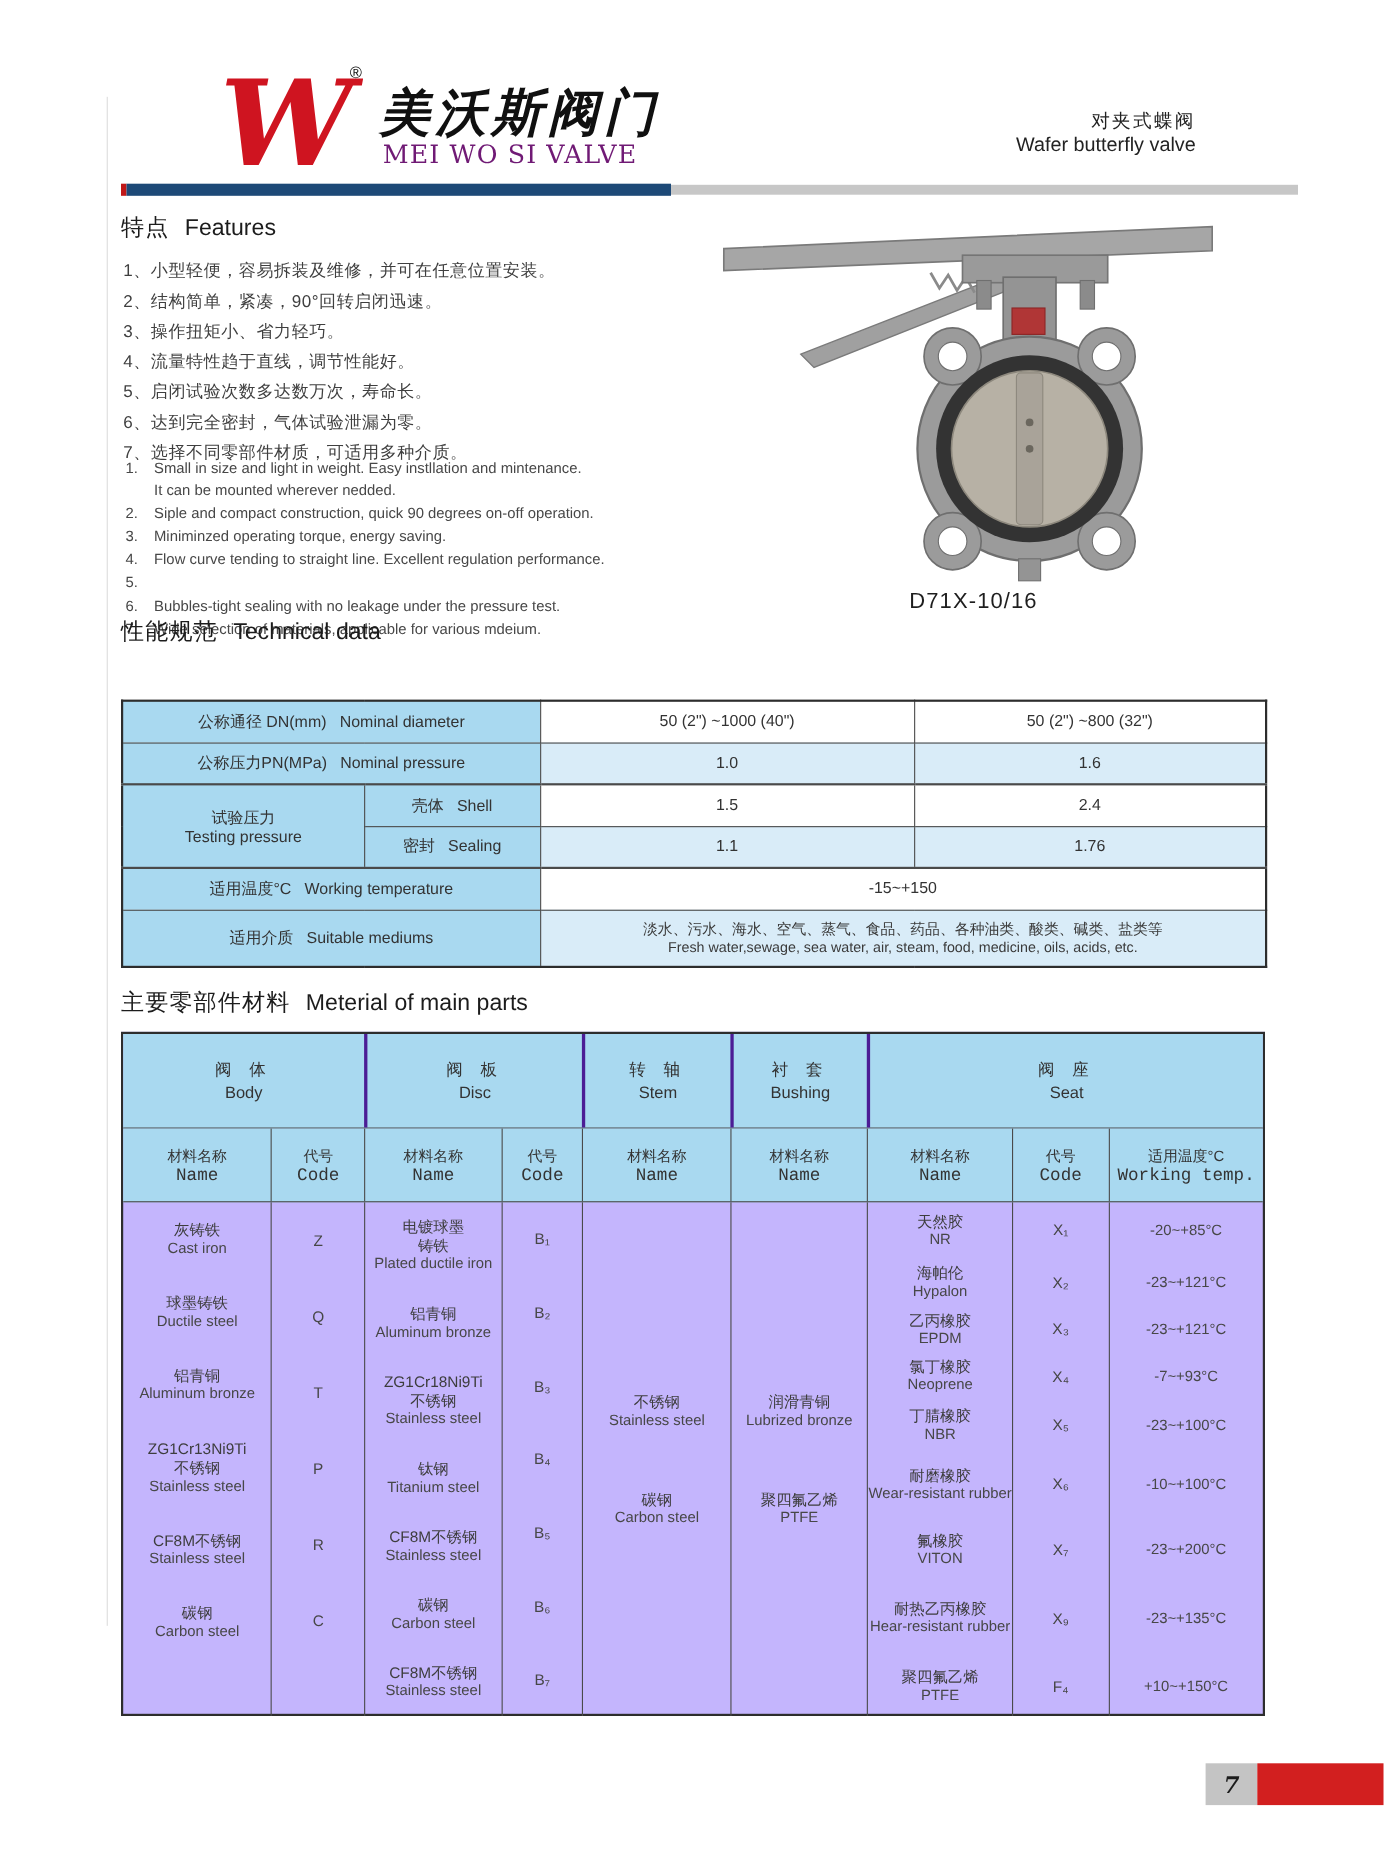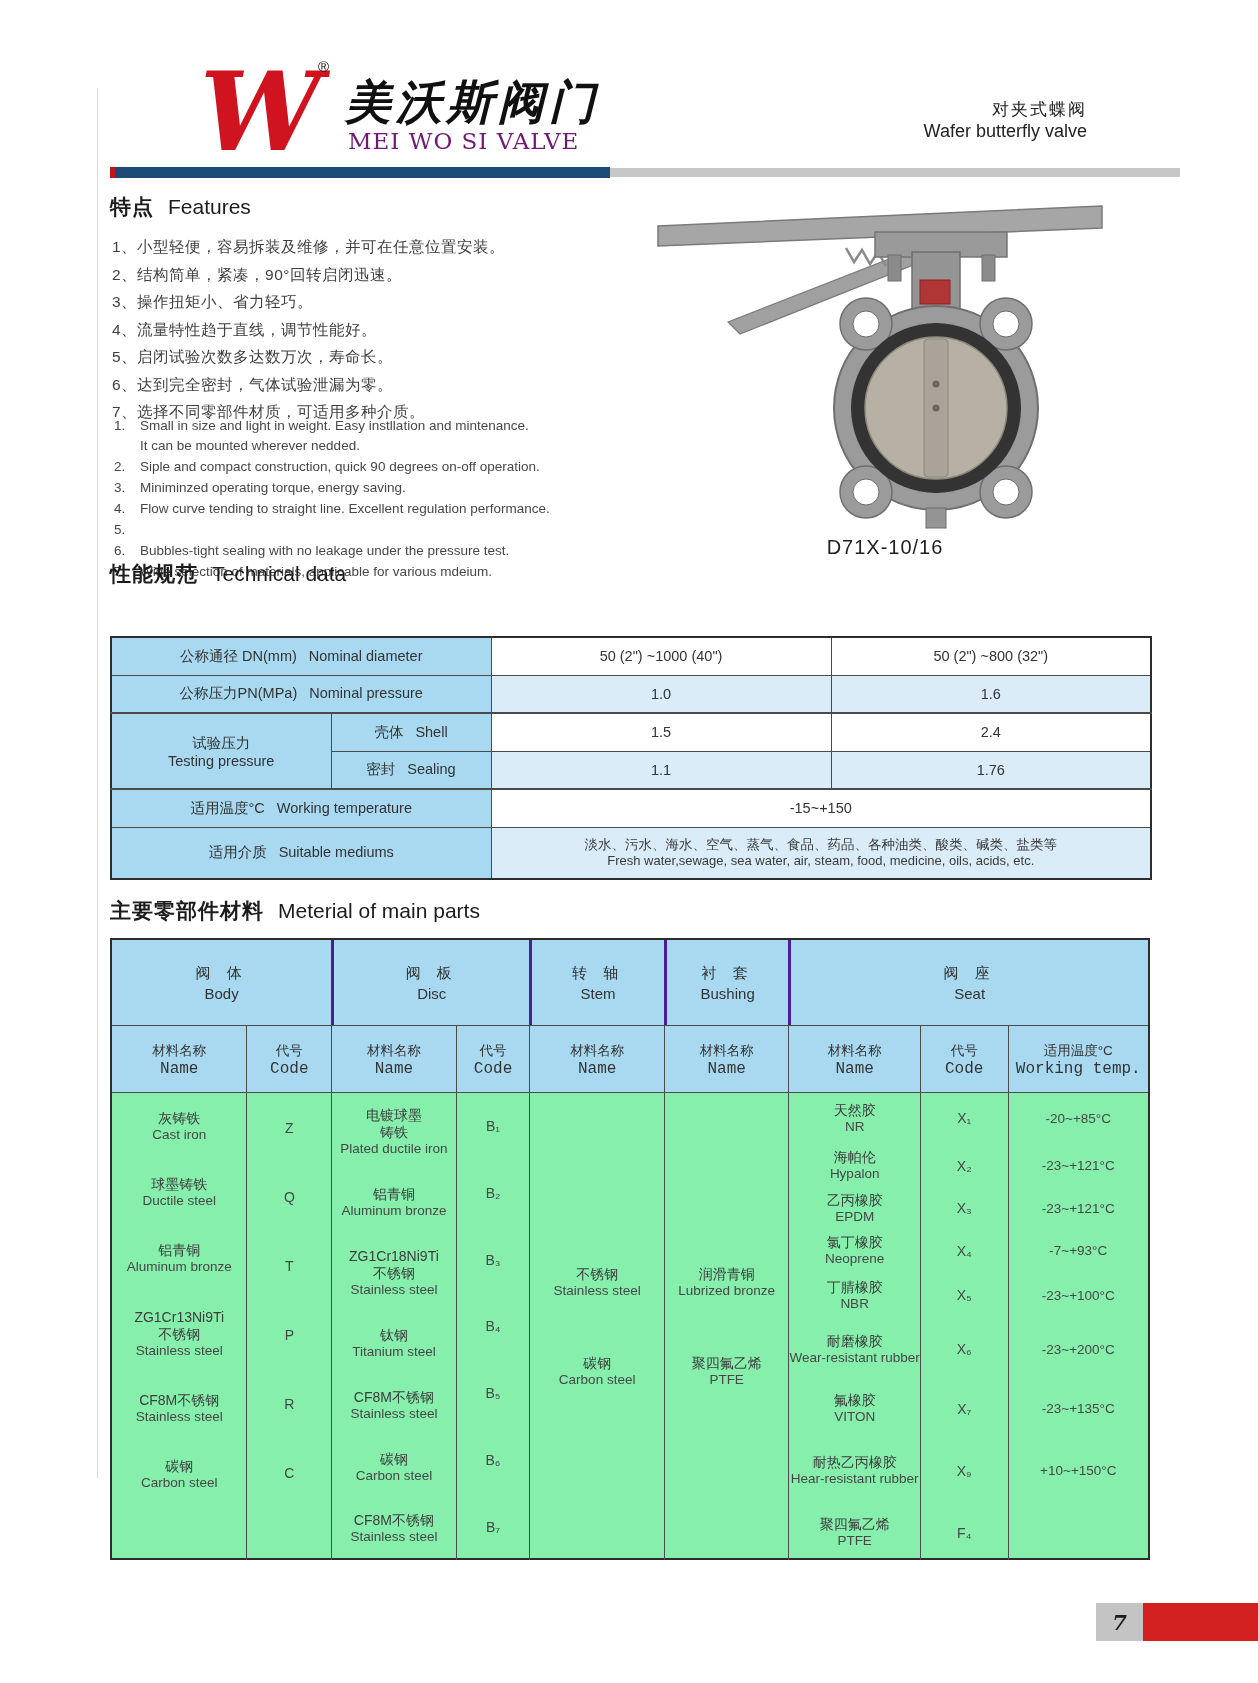--- a/index.html
+++ b/index.html
@@ -16,21 +16,21 @@
   .brand-en{left:348px;top:128px;font-family:"DejaVu Serif",serif;font-size:23px;color:#701a75;
             letter-spacing:1px;white-space:nowrap;}
   .prod-zh{right:171px;top:98px;font-size:17px;color:#222;letter-spacing:2px;text-align:right;}
   .prod-en{right:171px;top:121px;font-size:18px;color:#222;text-align:right;}
   .bar-red{left:110px;top:167px;width:5px;height:11px;background:#c01818;}
   .bar-navy{left:115px;top:167px;width:495px;height:11px;background:#1d4977;}
   .bar-gray{left:610px;top:168px;width:570px;height:9px;background:#c7c7c7;}
 
   
   .sec-title{font-size:21px;color:#1c1c1c;white-space:nowrap;}
-  .sec-title .zh{font-weight:bold;letter-spacing:1px;margin-top:32px;}
+  .sec-title .zh{font-weight:normal;letter-spacing:1px;margin-top:32px;}
   .sec-title .en{margin-left:14px;}
 
   
   .feat-title{left:110px;top:193px;}
   .feat-zh{left:112px;top:238px;width:540px;}
   .feat-zh .item{font-size:15.5px;color:#3f3f3f;line-height:18px;margin-bottom:9.5px;letter-spacing:0.5px;}
   .feat-en{left:114px;top:416px;width:560px;}
   .feat-en .item{display:flex;font-size:13.5px;color:#474747;line-height:19.5px;margin-bottom:1.5px;}
   .feat-en .num{width:26px;flex:none;}
   .feat-en .txt{white-space:pre-line;}
@@ -51,21 +51,21 @@
   td.lbl .en{margin-left:12px;}
   td.cwhite{background:#ffffff;}
   td.cblue{background:#d9ecf8;}
   tr.thick td{border-top-width:2px;}
   .med2 .l1{font-size:13.5px;line-height:17px;color:#3a3a3a;}
   .med2 .l2{font-size:13px;line-height:16px;color:#3a3a3a;}
 
   
   .mat-title{left:110px;top:897px;}
   .mat-table{left:110px;top:938px;width:1040px;height:622px;border:2px solid #2d2d2d;
-             box-sizing:border-box;background:#86efac;}
+             box-sizing:border-box;background:#c4b5fd;}
   .m-grouprow{display:flex;height:85px;background:#a9d9f0;border-bottom:1px solid #4a4a4a;}
   .m-grouprow .g{display:flex;flex-direction:column;align-items:center;justify-content:center;
                  border-left:3px solid #4c1d95;box-sizing:border-box;}
   .m-grouprow .g:first-child{border-left:none;}
   .m-grouprow .zh{font-size:15px;color:#333;letter-spacing:6px;line-height:22px;}
   .m-grouprow .en{font-size:15px;color:#333;line-height:20px;}
   .m-subrow{display:flex;height:66px;background:#a9d9f0;border-bottom:1px solid #4a4a4a;}
   .m-subrow .s{display:flex;flex-direction:column;align-items:center;justify-content:center;
                border-left:1px solid #4a4a4a;box-sizing:border-box;}
   .m-subrow .s:first-child{border-left:none;}
@@ -541,20 +541,23 @@
           <div class="m-entry">
             <div class="code">-23~+121°C</div>
           </div>
           <div class="m-entry">
             <div class="code">-7~+93°C</div>
           </div>
           <div class="m-entry">
             <div class="code">-23~+100°C</div>
           </div>
           <div class="m-entry">
+            <div class="code">-10~+100°C</div>
+          </div>
+          <div class="m-entry">
             <div class="code">-23~+200°C</div>
           </div>
           <div class="m-entry">
             <div class="code">-23~+135°C</div>
           </div>
           <div class="m-entry">
             <div class="code">+10~+150°C</div>
           </div>
         </div>
     </div>

